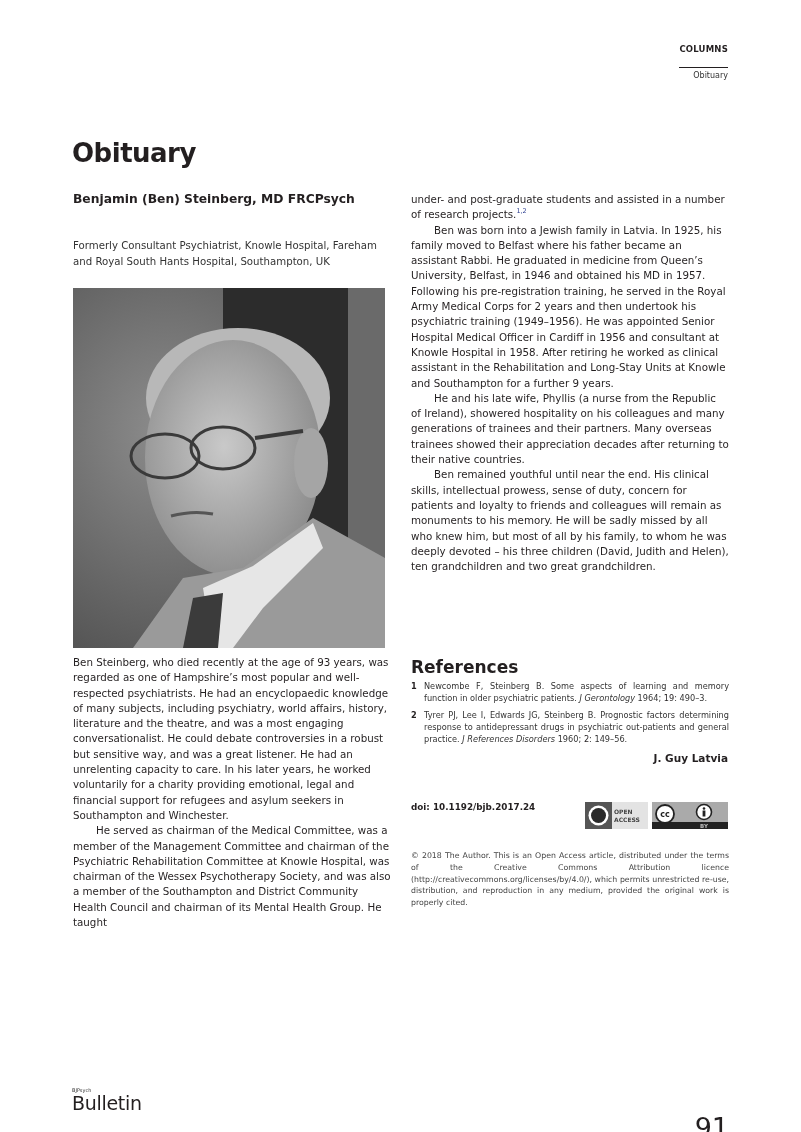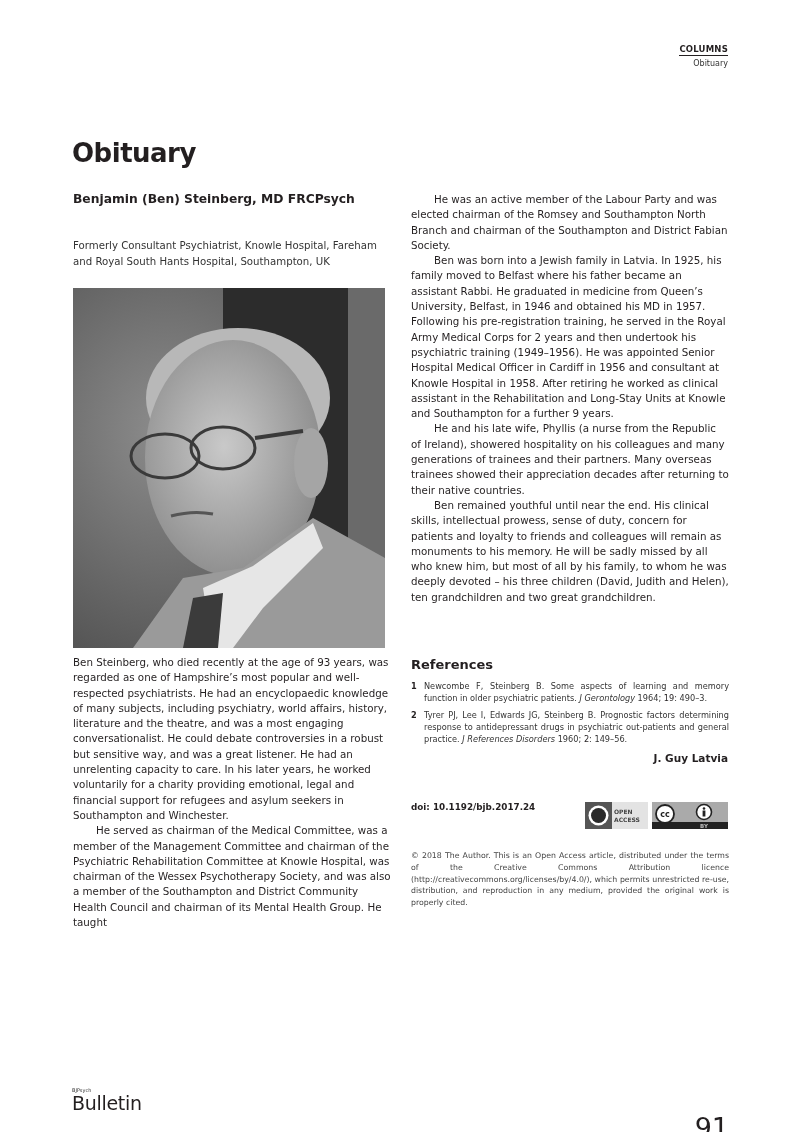--- a/index.html
+++ b/index.html
@@ -1,33 +1,33 @@
 <!DOCTYPE html>
 <html><head>
 <meta charset="utf-8">
 <style>
   html, body { margin:0; padding:0; background:#fff; }
   body { width:801px; height:1132px; position:relative; overflow:hidden;
          font-family:"DejaVu Sans", sans-serif; color:#231f20; }
   .abs { position:absolute; }
   .hdr-section { right:73px; top:37px; text-align:right; }
   .hdr-section .col { font-size:8.5px; font-weight:bold; letter-spacing:0.2px;
-        border-bottom:1px solid #231f20; padding-bottom:1px; display:inline-block; }
+        border-bottom:1px solid #231f20; padding-bottom:13px; display:inline-block; }
   .hdr-section .sub { font-size:8px; color:#333; margin-top:3px; }
   .title { left:72px; top:138px; font-size:26px; font-weight:bold; letter-spacing:-0.5px; }
   .author { left:73px; top:192px; font-size:12.3px; font-weight:bold; }
   .affil { left:73px; top:238px; width:320px; font-size:10.2px; line-height:15.5px; color:#333; }
   .photo { left:73px; top:288px; width:312px; height:360px; overflow:hidden; }
   .col-text { font-size:10.3px; line-height:15.3px; color:#231f20; text-align:left; }
   .col-text p { margin:0; }
   .col-text p.ind { text-indent:23px; }
   .left-col { left:73px; top:655px; width:318px; }
   .right-col { left:411px; top:192px; width:318px; }
   sup { font-size:6.5px; color:#2b3d8f; vertical-align:5px; line-height:0; }
-  .refs-h { left:411px; top:657px; font-size:13px; font-weight:bold; }
+  .refs-h { left:411px; top:657px; font-size:17px; font-weight:bold; }
   .refs { left:411px; top:681px; width:318px; font-size:8.2px; line-height:11.7px; color:#333; }
   .ref { display:flex; margin-bottom:6px; }
   .ref .n { width:13px; flex:none; font-weight:bold; color:#231f20; }
   .ref .t { flex:1; text-align:justify; }
   .ref i { font-style:italic; }
   .ref b { font-weight:normal; color:#231f20; }
   .sig { right:73px; top:752px; font-size:10.5px; font-weight:bold; }
   .doi { left:411px; top:802px; font-size:8.8px; font-weight:bold; }
   .oa-badge { left:585px; top:802px; width:63px; height:27px; background:#e3e3e3; }
   .cc-badge { left:652px; top:802px; width:76px; height:27px; background:#84cc16; }
@@ -85,21 +85,21 @@
     <path d="M120 310 L150 305 L145 360 L110 360 Z" fill="#3b3b3b"></path>
   </svg>
 </div>
 
 <div class="abs col-text left-col">
   <p>Ben Steinberg, who died recently at the age of 93 years, was regarded as one of Hampshire’s most popular and well-respected psychiatrists. He had an encyclopaedic knowledge of many subjects, including psychiatry, world affairs, history, literature and the theatre, and was a most engaging conversationalist. He could debate controversies in a robust but sensitive way, and was a great listener. He had an unrelenting capacity to care. In his later years, he worked voluntarily for a charity providing emotional, legal and financial support for refugees and asylum seekers in Southampton and Winchester.</p>
   <p class="ind">He served as chairman of the Medical Committee, was a member of the Management Committee and chairman of the Psychiatric Rehabilitation Committee at Knowle Hospital, was chairman of the Wessex Psychotherapy Society, and was also a member of the Southampton and District Community Health Council and chairman of its Mental Health Group. He taught</p>
 </div>
 
 <div class="abs col-text right-col">
-  <p class="ind">He was an active member of the Labour Party and was elected chairman of the Romsey and Southampton North Branch and chairman of the Southampton and District Fabian Society.</p>
+  <p><span>under- and post-graduate students and assisted in a number of research projects.</span><sup>1,2</sup></p>
   <p class="ind">Ben was born into a Jewish family in Latvia. In 1925, his family moved to Belfast where his father became an assistant Rabbi. He graduated in medicine from Queen’s University, Belfast, in 1946 and obtained his MD in 1957. Following his pre-registration training, he served in the Royal Army Medical Corps for 2 years and then undertook his psychiatric training (1949–1956). He was appointed Senior Hospital Medical Officer in Cardiff in 1956 and consultant at Knowle Hospital in 1958. After retiring he worked as clinical assistant in the Rehabilitation and Long-Stay Units at Knowle and Southampton for a further 9 years.</p>
   <p class="ind">He and his late wife, Phyllis (a nurse from the Republic of Ireland), showered hospitality on his colleagues and many generations of trainees and their partners. Many overseas trainees showed their appreciation decades after returning to their native countries.</p>
   <p class="ind">Ben remained youthful until near the end. His clinical skills, intellectual prowess, sense of duty, concern for patients and loyalty to friends and colleagues will remain as monuments to his memory. He will be sadly missed by all who knew him, but most of all by his family, to whom he was deeply devoted – his three children (David, Judith and Helen), ten grandchildren and two great grandchildren.</p>
 </div>
 
 <div class="abs refs-h">References</div>
 <div class="abs refs">
   <div class="ref">
     <span class="n">1</span>
     <span class="t"><span>Newcombe F, Steinberg B. Some aspects of learning and memory function in older psychiatric patients. </span><i>J Gerontology</i><span> 1964; </span><b>19</b><span>: 490–3.</span></span>

